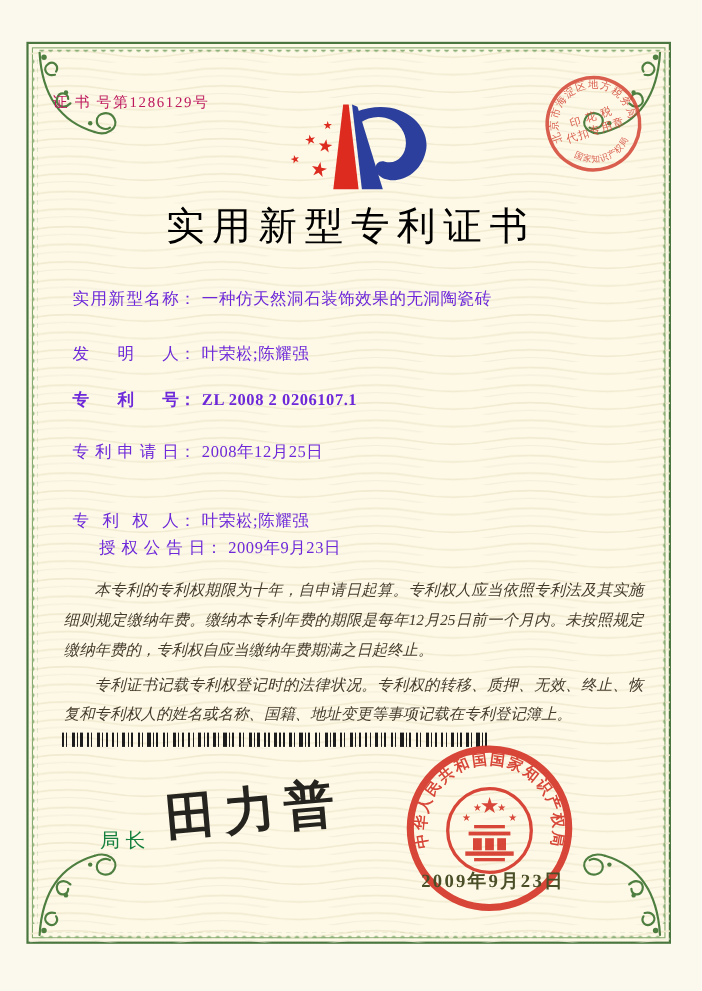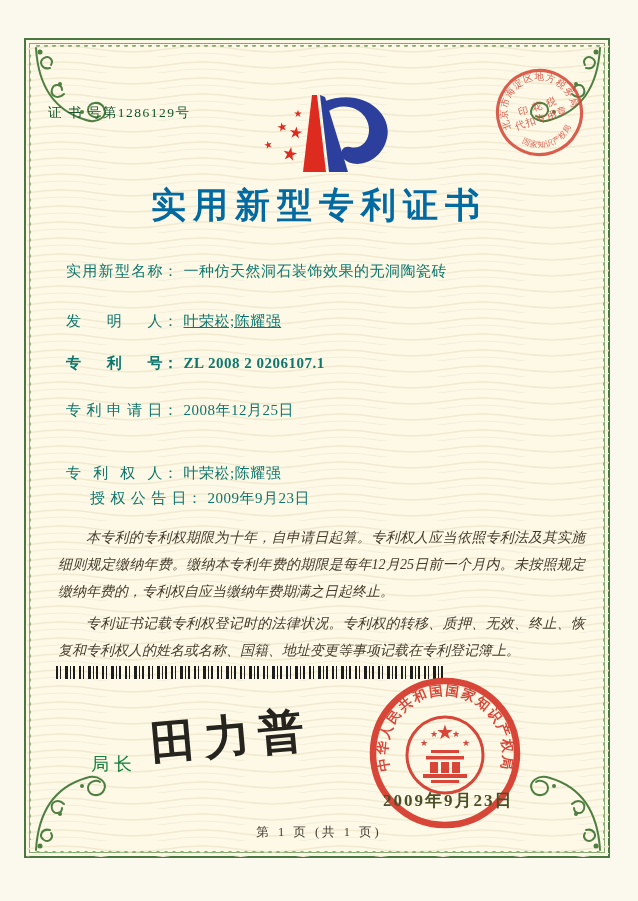--- a/index.html
+++ b/index.html
@@ -32,31 +32,31 @@
     background-size:5px 8px;background-repeat:repeat-y;}
   .corner{position:absolute;width:84px;height:84px;z-index:1;}
   .corner-tl{left:30px;top:44px;transform:scaleY(-1);}
   .corner-tr{left:522px;top:44px;transform:scale(-1,-1);}
   .corner-bl{left:30px;top:770px;}
   .corner-br{left:522px;top:770px;transform:scaleX(-1);}
   .guilloche{position:absolute;left:27px;top:41px;z-index:0;}
 
   
   .cert-no{position:absolute;left:48px;top:84px;z-index:2;
-    font-size:13.5px;letter-spacing:1.5px;color:#14532d;margin-top:20px;}
+    font-size:13.5px;letter-spacing:1.5px;color:#be185d;}
   .logo{position:absolute;left:253px;top:90px;z-index:2;}
   .title{position:absolute;left:0;top:182px;width:100%;text-align:center;z-index:2;
-    font-size:35px;font-weight:700;letter-spacing:7px;color:#0369a1;}
+    font-size:35px;font-weight:400;letter-spacing:7px;color:#000000;}
   .fields{position:absolute;left:66px;top:0;width:500px;z-index:2;}
   .field-row{position:absolute;left:0;white-space:nowrap;
-    font-size:15px;color:#0f766e;letter-spacing:.5px;}
+    font-size:15px;color:#6d28d9;letter-spacing:.5px;}
   .field-label{display:inline-block;width:97px;text-align:justify;text-align-last:justify;
     vertical-align:bottom;}
   .field-colon{display:inline-block;margin-right:5px;}
-  .f0{top:262px;} .f1{top:312px;text-decoration:underline;} .f2{top:354px;font-weight:bold;} .f3{top:401px;} .f4{top:464px;} .f5{top:489px;margin-left:24px;}
+  .f0{top:262px;} .f1{top:312px;} .f2{top:354px;font-weight:bold;} .f3{top:401px;} .f4{top:464px;} .f5{top:489px;margin-left:24px;}
   .paras{position:absolute;left:58px;top:524px;width:527px;z-index:2;
     font-size:14px;line-height:27px;color:#453b2d;text-align:justify;font-style:italic;}
   .paras p{margin:0 0 5px 0;text-indent:2em;}
   .barcode{position:absolute;left:56px;top:666px;width:388px;height:13px;z-index:2;
     background:repeating-linear-gradient(90deg,
       #1d1d1d 0 2px, rgba(0,0,0,0) 2px 4px,
       #1d1d1d 4px 5px, rgba(0,0,0,0) 5px 9px,
       #1d1d1d 9px 12px, rgba(0,0,0,0) 12px 14px,
       #1d1d1d 14px 15px, rgba(0,0,0,0) 15px 17px,
       #1d1d1d 17px 19px, rgba(0,0,0,0) 19px 23px);}
@@ -232,15 +232,14 @@
       <rect x="65" y="89" width="8" height="11"></rect>
       <rect x="76" y="89" width="8" height="11"></rect>
       <rect x="87" y="89" width="8" height="11"></rect>
       <rect x="58" y="101" width="44" height="4"></rect>
       <rect x="66" y="107" width="28" height="3"></rect>
     </g>
   </svg>
 
   <div class="issue-date">2009年9月23日</div>
 
-  <div class="footer">第 1 页 (共 1 页)</div>
 
 </div>
 
 </body></html>

